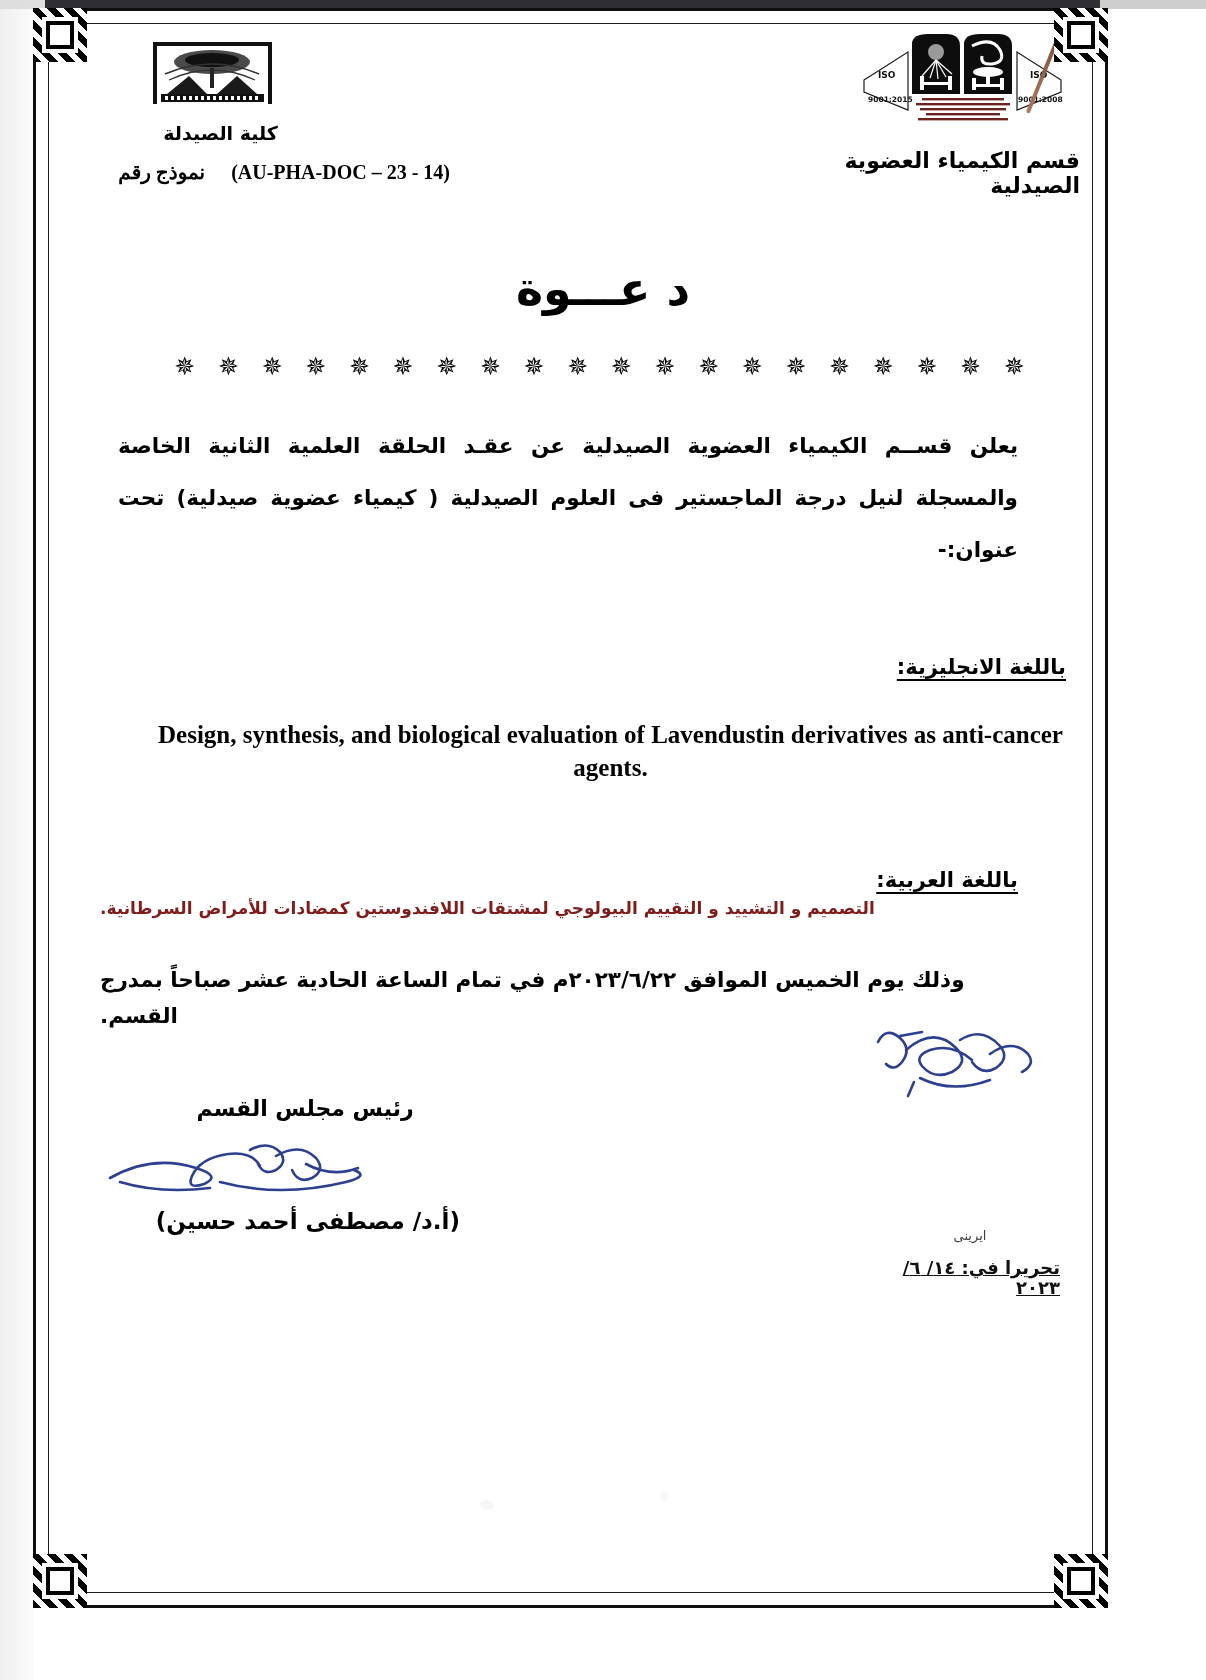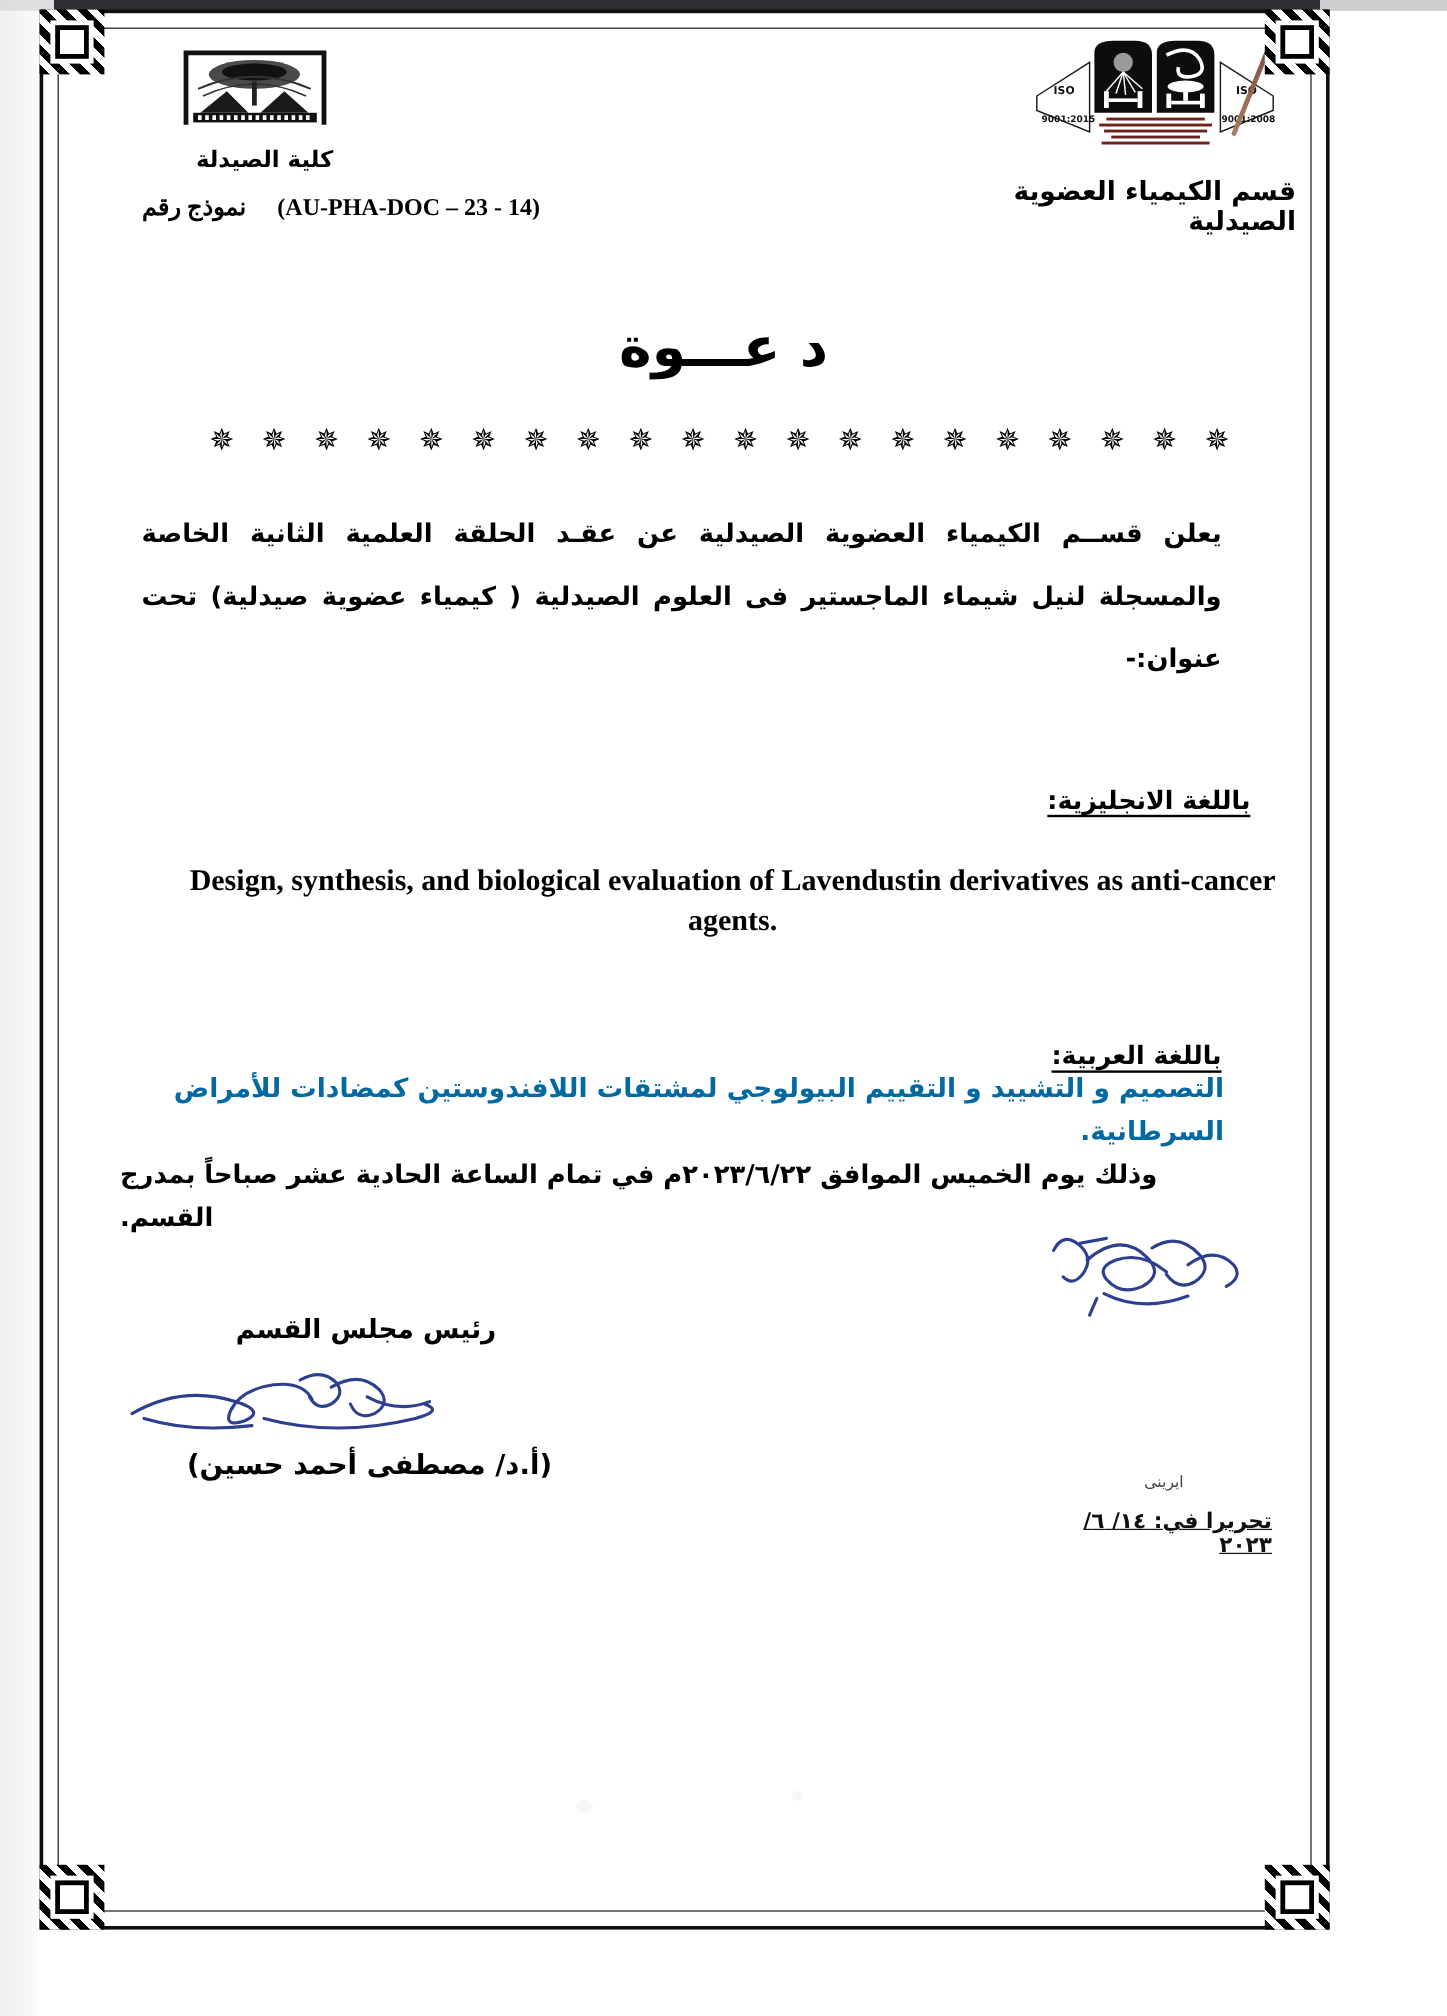--- a/index.html
+++ b/index.html
@@ -134,36 +134,36 @@
   #body-ar p.last{text-align-last:right;}
 
   .lang-head{
     position:absolute;right:150px;
     direction:rtl;text-align:right;
     font-family:"DejaVu Sans",sans-serif;
     font-weight:bold;font-size:21px;color:#000;
     text-decoration:underline;
     text-underline-offset:5px;
   }
-  #head-en{top:655px;left:auto;right:164px;}
+  #head-en{top:655px;left:auto;right:140px;}
   #head-ar{top:868px;left:auto;right:188px;}
 
   #title-en{
     position:absolute;left:84px;top:718px;width:965px;
     font-family:"Liberation Serif",serif;
     font-weight:bold;font-size:25px;line-height:33px;color:#000;
     text-align:center;
     margin-left:44px;
   }
 
   #title-ar{
     position:absolute;left:100px;top:890px;width:920px;
-    direction:rtl;text-align:right;
-    font-family:"DejaVu Sans",sans-serif;
-    font-weight:bold;font-size:22px;line-height:36px;color:#0369a1;
+    direction:rtl;text-align:left;
+    font-family:"DejaVu Sans",sans-serif;
+    font-weight:bold;font-size:17px;line-height:36px;color:#7f1d1d;
   }
 
   #datetime-ar{
     position:absolute;left:100px;top:962px;width:920px;
     direction:rtl;text-align:left;
     font-family:"DejaVu Sans",sans-serif;
     font-weight:bold;font-size:21.5px;line-height:36px;color:#000;
   }
 
   
@@ -308,21 +308,21 @@
   <div id="scan-stick"></div>
 
   <div id="dept-name">قسم الكيمياء العضوية الصيدلية</div>
 </div>
 
 <div id="doc-title">د عـــوة</div>
 <div id="star-row">✵ ✵ ✵ ✵ ✵ ✵ ✵ ✵ ✵ ✵ ✵ ✵ ✵ ✵ ✵ ✵ ✵ ✵ ✵ ✵</div>
 
 <div id="body-ar">
   <p>يعلن قســم الكيمياء العضوية الصيدلية عن عقـد الحلقة العلمية الثانية الخاصة</p>
-  <p>والمسجلة لنيل شيماء الماجستير فى العلوم الصيدلية ( كيمياء عضوية صيدلية) تحت</p>
+  <p>والمسجلة لنيل درجة الماجستير فى العلوم الصيدلية ( كيمياء عضوية صيدلية) تحت</p>
   <p class="last">عنوان:-</p>
 </div>
 
 <div class="lang-head" id="head-en">باللغة الانجليزية:</div>
 <div id="title-en">Design, synthesis, and biological evaluation of Lavendustin derivatives as anti-cancer agents.</div>
 
 <div class="lang-head" id="head-ar">باللغة العربية:</div>
 <div id="title-ar">التصميم و التشييد و التقييم البيولوجي لمشتقات اللافندوستين كمضادات للأمراض السرطانية.</div>
 
 <div id="datetime-ar">وذلك يوم الخميس الموافق ٢٠٢٣/٦/٢٢م في تمام الساعة الحادية عشر صباحاً بمدرج القسم.</div>

